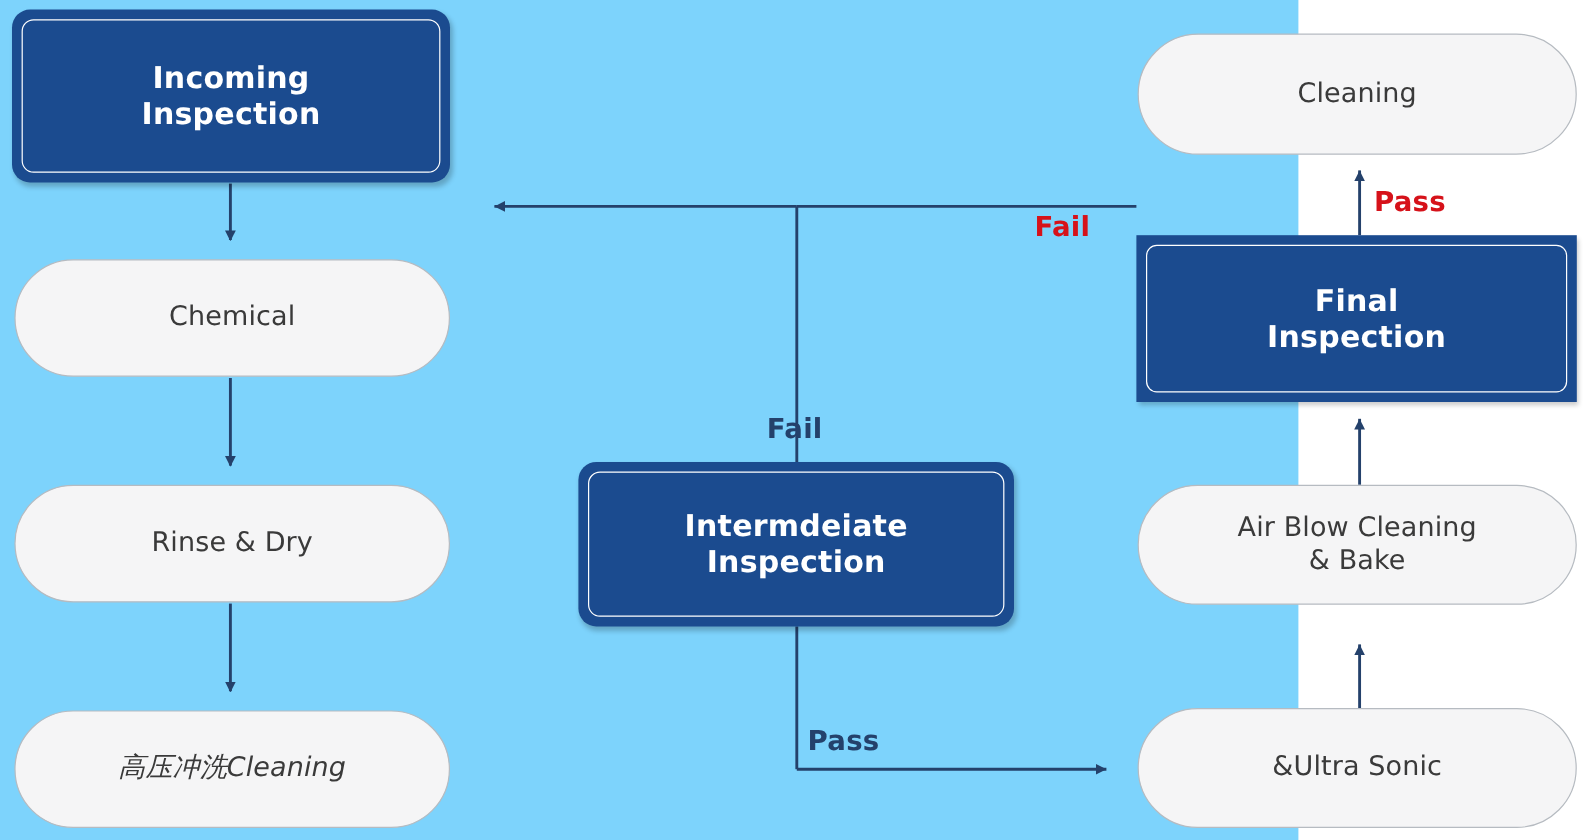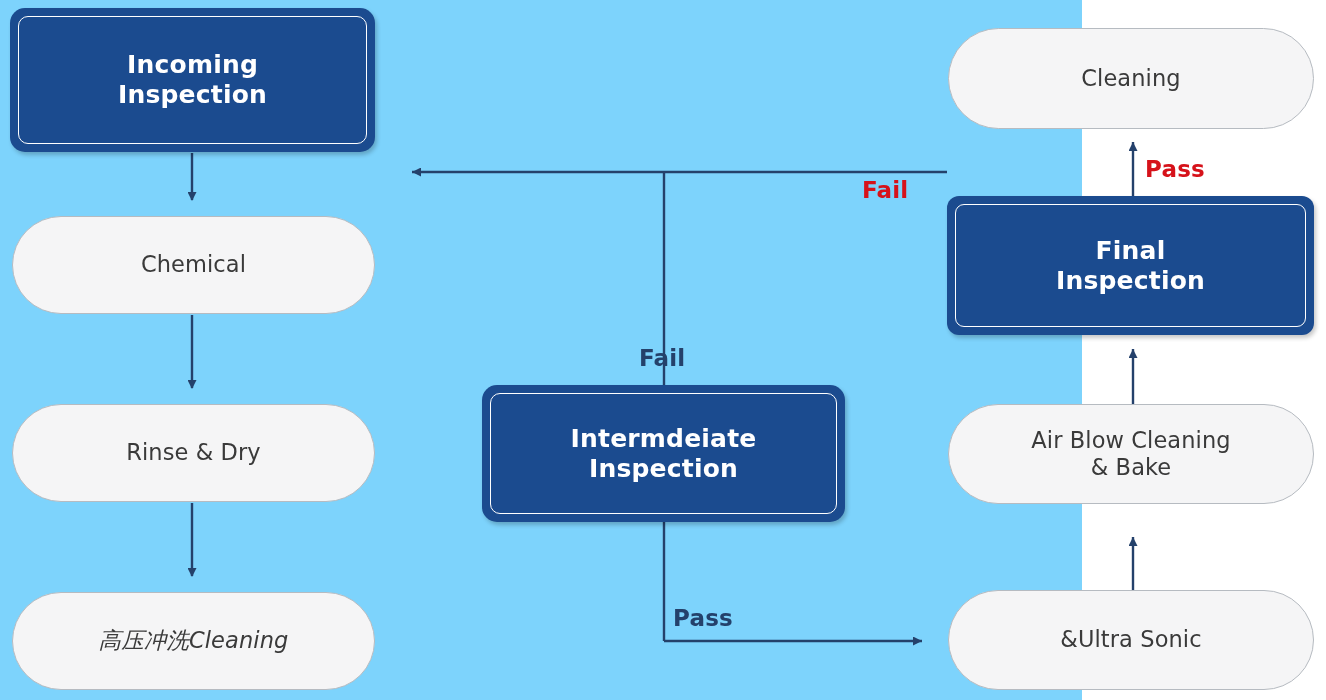--- a/index.html
+++ b/index.html
@@ -32,21 +32,21 @@
     background: #1b4b8f;
     color: #ffffff;
     font-size: 25px;
     font-weight: 700;
     line-height: 1.2;
     text-align: center;
     letter-spacing: .2px;
     box-shadow: 2px 3px 4px rgba(0,0,0,.22);
   }
   .blue.rounded { border-radius: 15px; }
-  .blue.square  { border-radius: 12px; }
+  .blue.square  { border-radius: 0; }
   .blue .inner {
     position: absolute;
     left: 8px; right: 8px; top: 8px; bottom: 8px;
     border: 1.8px solid #ffffff;
     display: flex; align-items: center; justify-content: center;
     pointer-events: none;
   }
   .blue.rounded .inner { border-radius: 10px; }
   .blue.square  .inner { border-radius: 9px; }
   .blue .label { position: relative; z-index: 2; }

